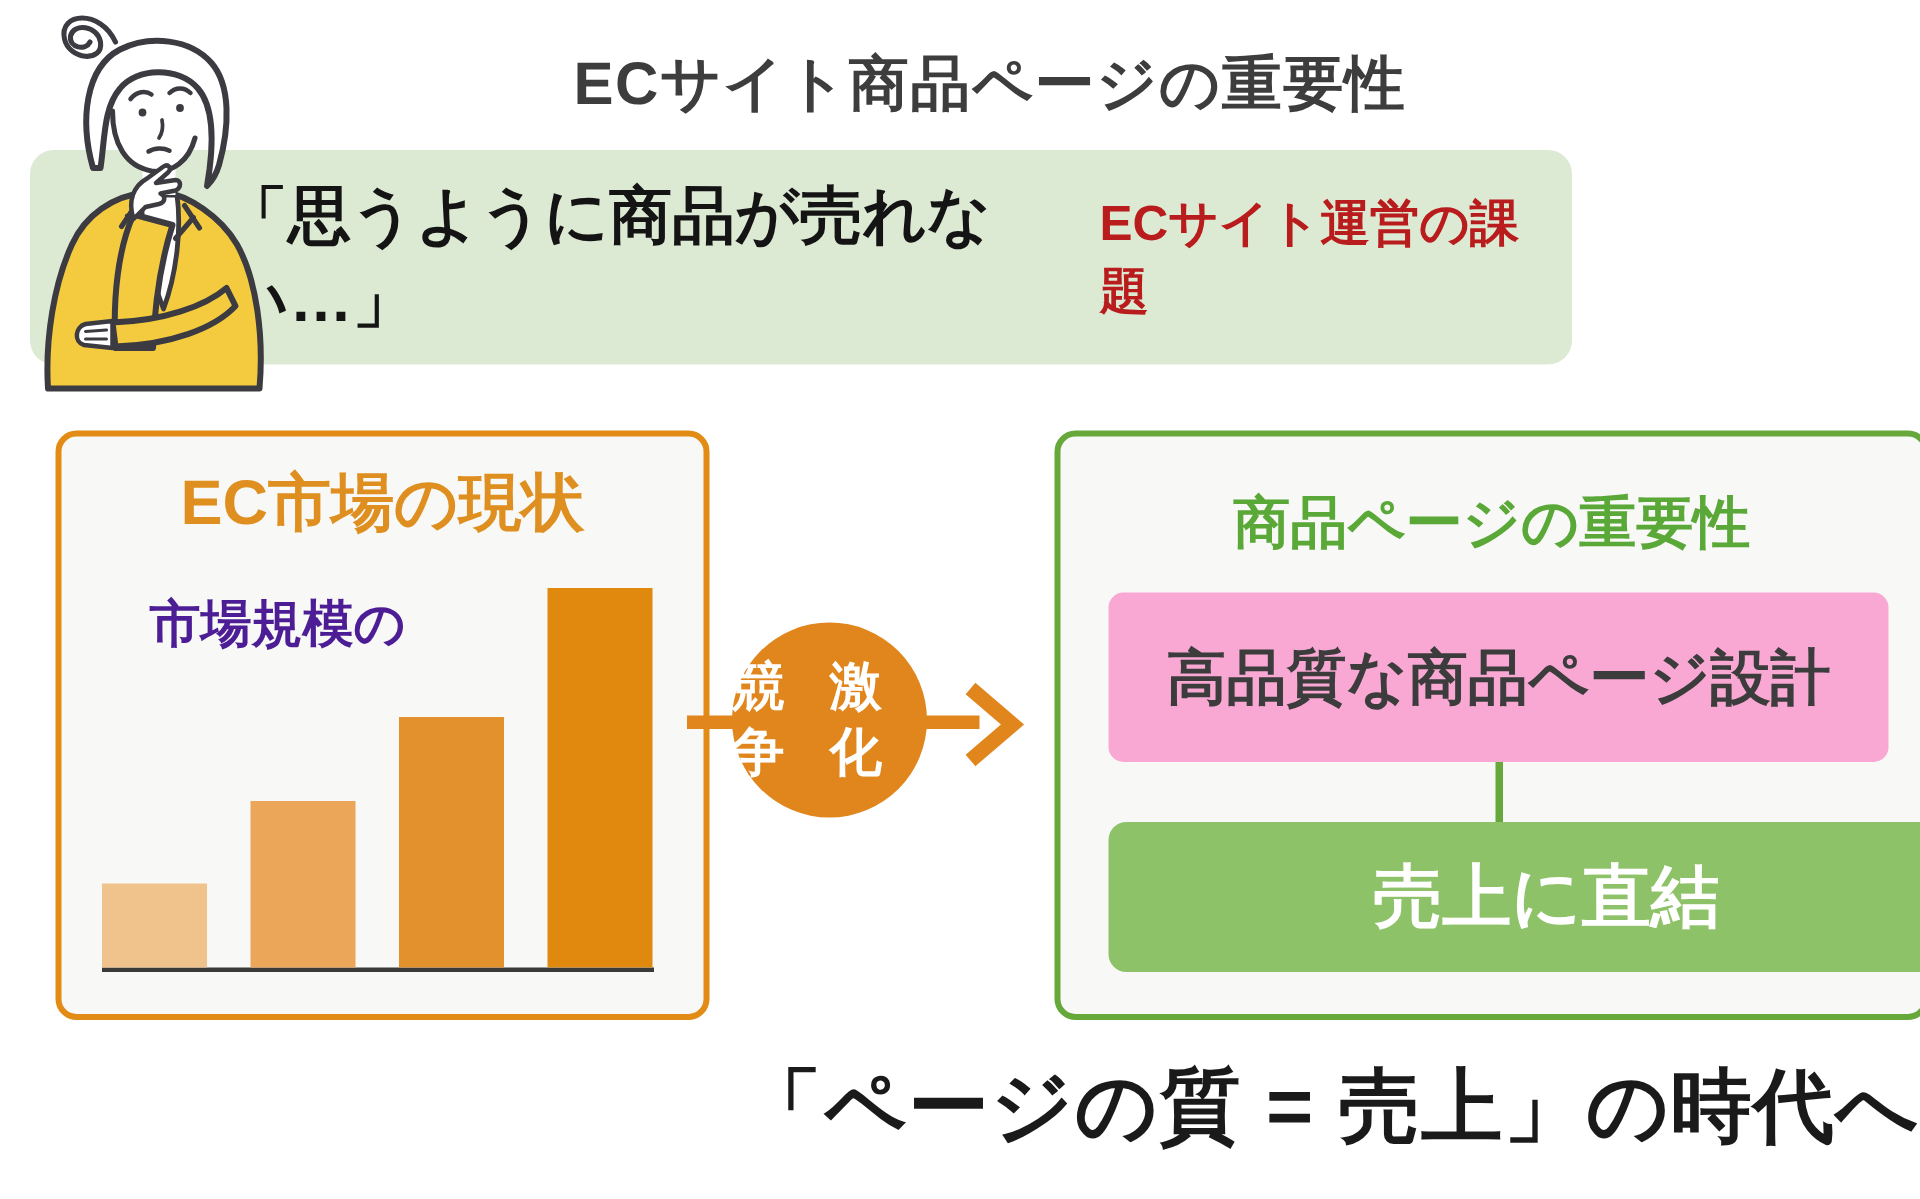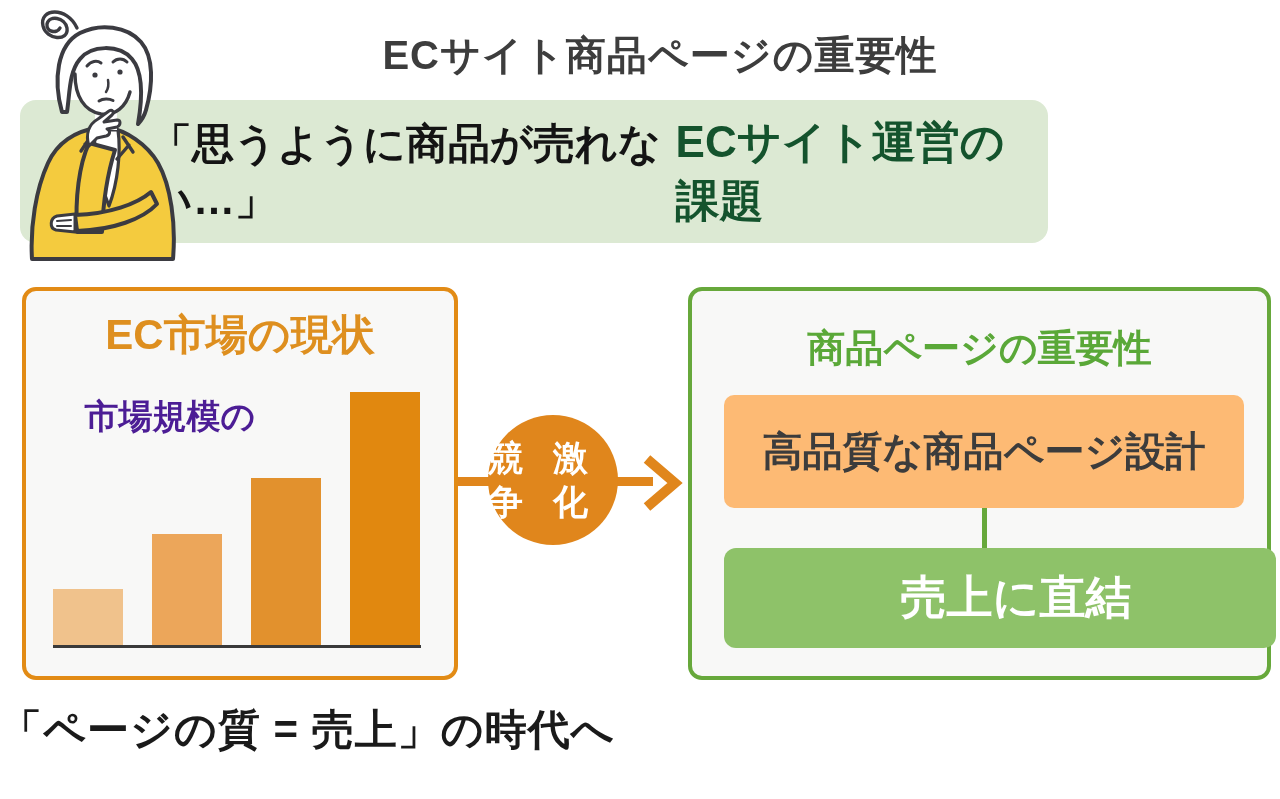--- a/index.html
+++ b/index.html
@@ -9,28 +9,28 @@
 
   
   .main-title{position:absolute;top:28px;left:0;right:0;text-align:center;
               font-size:40px;color:#3d3d3d;letter-spacing:1px;padding-left:40px;}
 
   
   .banner{position:absolute;left:20px;top:100px;width:1028px;height:143px;
           background:#dce9d3;border-radius:16px;display:flex;align-items:baseline;
           justify-content:center;padding-left:130px;padding-right:30px;box-sizing:border-box;}
   .banner-quote{font-size:42px;font-weight:800;color:#141414;align-self:center;}
-  .banner-caption{font-size:44px;font-weight:700;color:#14532d;align-self:center;margin-left:2px;}
+  .banner-caption{font-size:33px;font-weight:700;color:#b91c1c;align-self:center;margin-left:2px;}
 
   
   .woman{position:absolute;left:5px;top:0px;width:200px;height:265px;z-index:5;}
 
   
   .panel{position:absolute;top:287px;height:393px;background:#f8f8f7;border-radius:14px;
-         box-sizing:border-box;}
+         box-sizing:border-box;margin-left:15px;}
   .left-panel{left:22px;width:436px;border:4px solid #e28b15;}
   .right-panel{left:688px;width:583px;border:4px solid #67a83b;}
   .left-panel h2{margin-top:16px;text-align:center;font-size:42px;color:#de8f1f;}
   .right-panel h2{margin-top:32px;text-align:center;font-size:38px;color:#5aa838;}
 
   .chart-label{position:absolute;left:34px;top:104px;width:220px;text-align:center;
                font-size:34px;font-weight:700;color:#4c1d95;line-height:1.28;}
   .chart-label span{display:block;}
 
   .chart{position:absolute;left:27px;top:101px;width:372px;}
@@ -39,31 +39,31 @@
   .baseline{width:368px;height:3px;background:#3a3a3a;}
 
   
   .arrow-shaft{position:absolute;left:458px;top:477px;width:195px;height:9px;background:#e0861c;}
   .arrow-head{position:absolute;left:641px;top:451px;}
   .flow-circle{position:absolute;left:488px;top:415px;width:130px;height:130px;border-radius:50%;
                background:#e0861c;display:flex;align-items:center;
                justify-content:center;color:#ffffff;font-size:35px;font-weight:800;line-height:1.25;}
 
   
-  .item-top{position:absolute;left:32px;top:104px;width:520px;height:113px;background:#fdba74;
+  .item-top{position:absolute;left:32px;top:104px;width:520px;height:113px;background:#f9a8d4;
             border-radius:10px;display:flex;align-items:center;justify-content:center;
             font-size:40px;font-weight:600;color:#3c3c3c;}
   .connector{position:absolute;left:290px;top:217px;width:5px;height:40px;background:#67a83b;}
   .item-bottom{position:absolute;left:32px;top:257px;width:520px;height:100px;background:#8ec269;
                border-radius:12px;display:flex;align-items:center;justify-content:center;
                font-size:46px;font-weight:800;color:#ffffff;padding-left:32px;}
 
   
-  .bottom-title{position:absolute;top:702px;left:0;right:0;text-align:left;
-                font-size:42px;font-weight:800;color:#1a1a1a;letter-spacing:1px;}
+  .bottom-title{position:absolute;top:702px;left:0;right:0;text-align:right;
+                font-size:54px;font-weight:800;color:#1a1a1a;letter-spacing:1px;}
 </style>
 </head>
 <body>
 
 <div class="page">
 
   <h1 class="main-title">ECサイト商品ページの重要性</h1>
 
   <div class="banner">
     <span class="banner-quote">「思うように商品が売れない…」</span>

